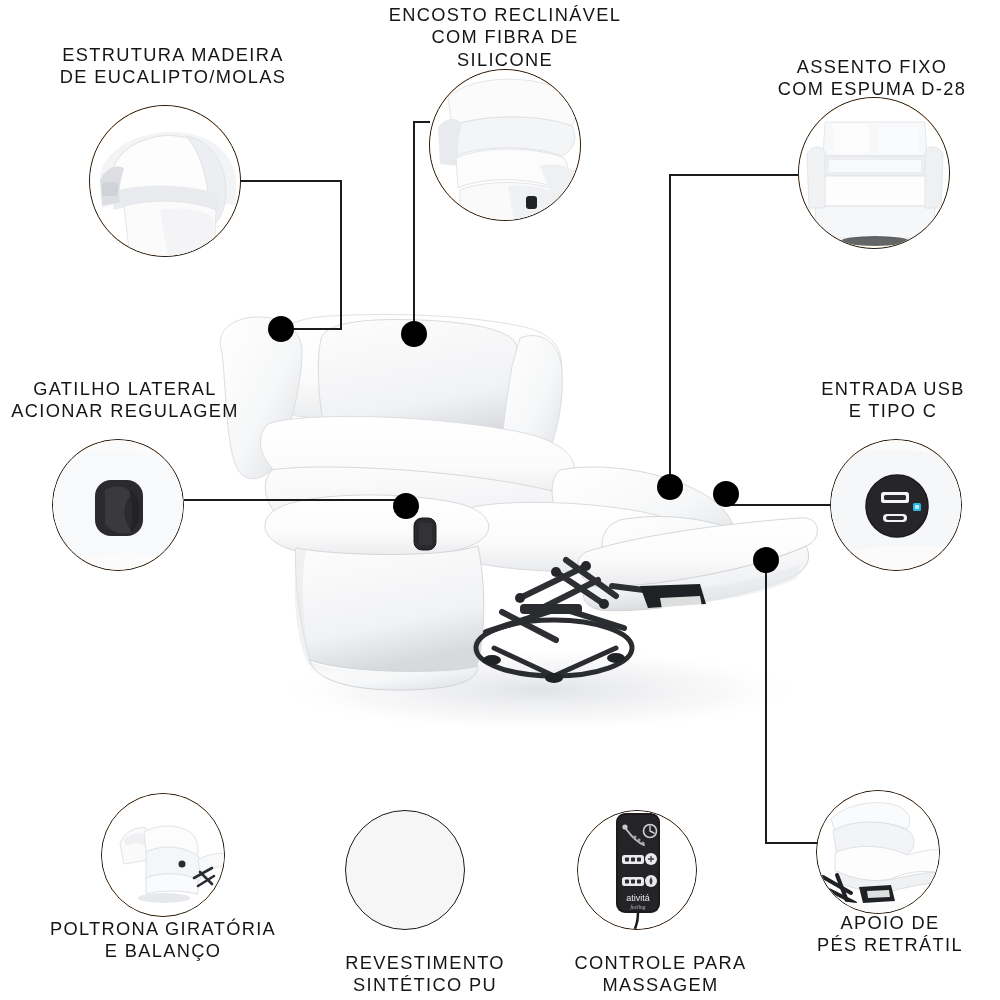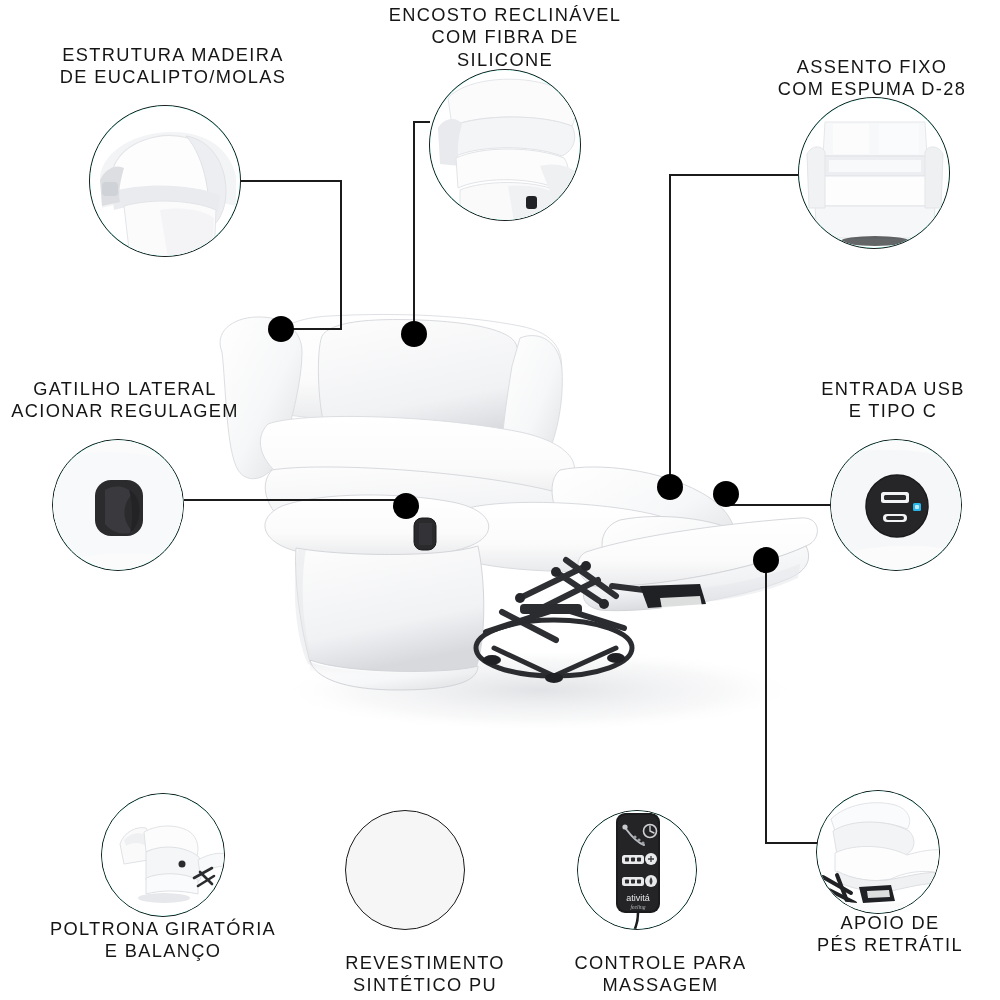--- a/index.html
+++ b/index.html
@@ -29,21 +29,21 @@
     white-space:pre-line;
     z-index:6;
     transform:scaleX(0.96);
   }
 
   
   .bubble{
     position:absolute;
     border-radius:50%;
     border:1.6px solid #1b1b1b;
-    background:#5eead4;
+    background:#fdba74;
     overflow:hidden;
     z-index:5;
     box-sizing:border-box;
   }
   .bubble .inner{
     position:absolute;left:0;top:0;width:100%;height:100%;
     border-radius:50%;
     overflow:hidden;
   }
   .swatch{background:#f6f6f6;}

